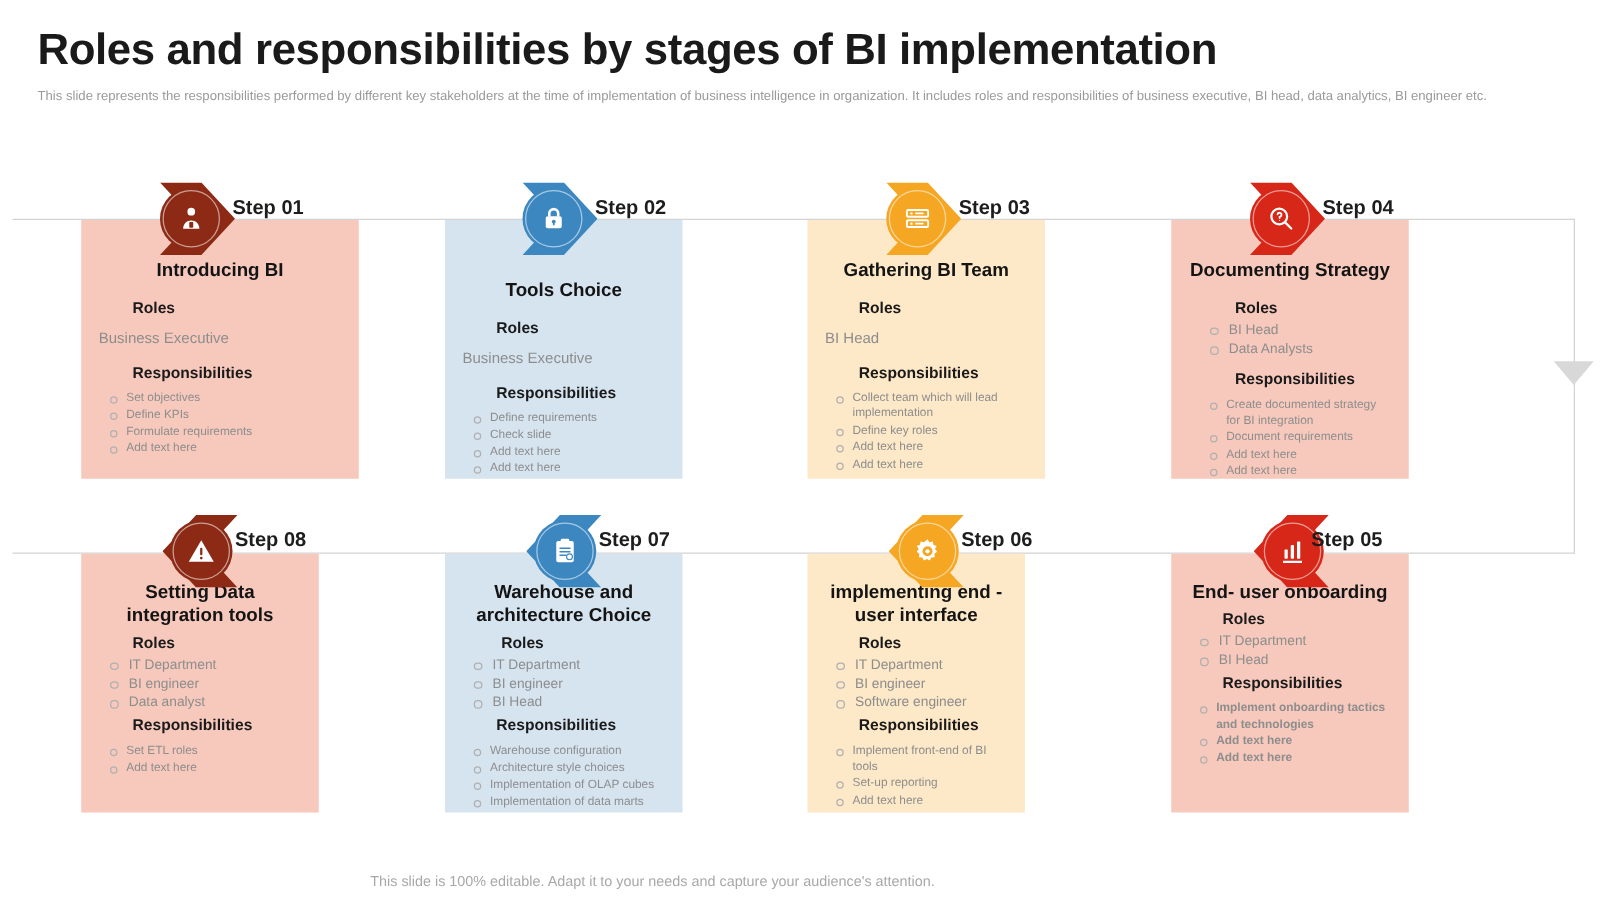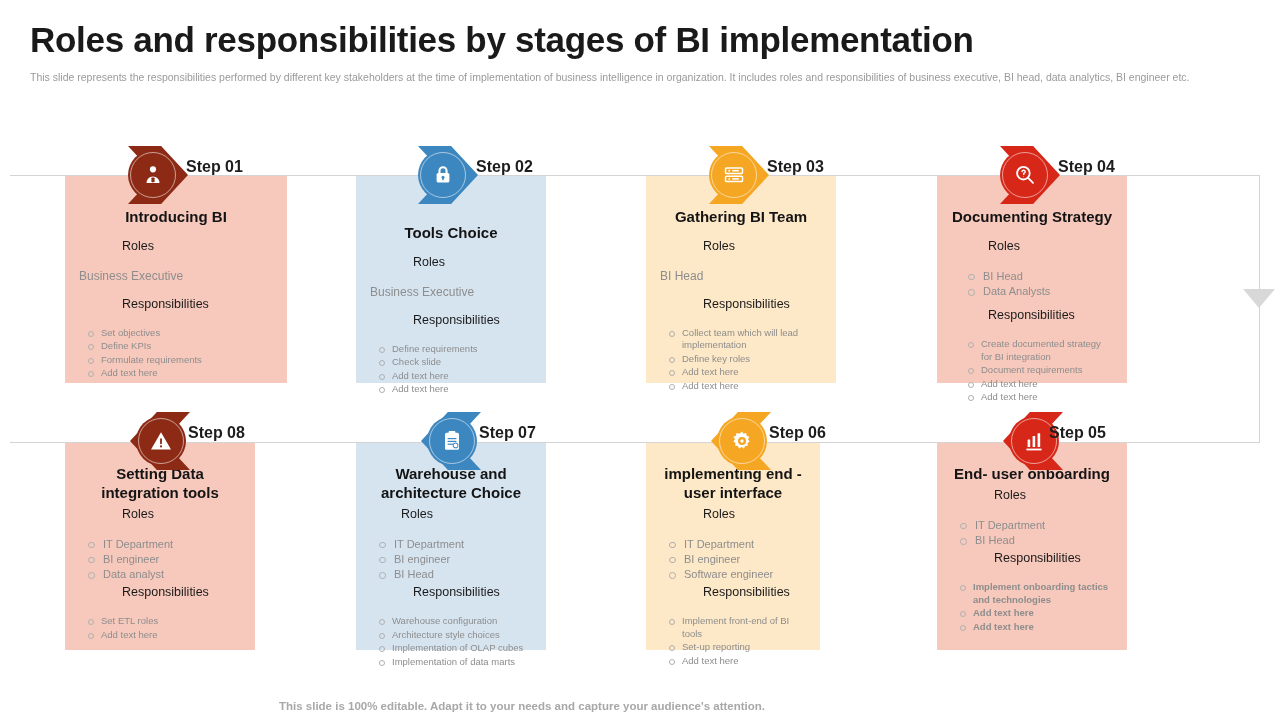--- a/index.html
+++ b/index.html
@@ -32,21 +32,21 @@
     border-left:16px solid transparent;border-right:16px solid transparent;
     border-top:19px solid #d8d8d8;
   }
 
   
   .card{position:absolute;box-sizing:border-box;padding:0 14px;}
   .card-title{
     text-align:center;font-size:15px;font-weight:700;color:#141414;
     line-height:1.25;
   }
-  .sec-head{font-size:12.5px;font-weight:400;color:#1a1a1a;margin:16px;padding-left:27px;}
+  .sec-head{font-size:12.5px;font-weight:700;color:#1a1a1a;margin:0;padding-left:27px;}
   .plain-role{font-size:12px;color:#8d8d8d;margin:0;}
   ul.bl{list-style:none;margin:0;padding:0;}
   ul.bl li{
     position:relative;padding-left:22px;font-size:9.5px;color:#8d8d8d;
     line-height:1.32;margin:0 0 1px 0;
   }
   ul.bl li:before{
     content:"";position:absolute;left:9px;top:4px;width:4px;height:4px;
     border:1px solid #b0b0b0;border-radius:50%;
   }
@@ -329,14 +329,14 @@
               <rect x="10.6" y="7" width="2.6" height="11" rx="0.6"></rect>
               <rect x="15.6" y="4.2" width="2.6" height="13.8" rx="0.6"></rect>
               <path d="M4.4 19.6h15.2v1.8H4.4z"></path>
             </svg>
           </span>
        </div>
        <div class="step-label" style="left:46px;">Step 05</div>
       </div>
     </div>
 
-  <div style="position:absolute;left:0;top:700px;width:1044px;text-align:center;font-size:11.5px;color:#a8a8a8;font-weight:bold;">This slide is 100% editable. Adapt it to your needs and capture your audience's attention.</div>
+  <div style="position:absolute;left:0;top:700px;width:1044px;text-align:center;font-size:11.5px;color:#a8a8a8;">This slide is 100% editable. Adapt it to your needs and capture your audience's attention.</div>
 </div>
 
 </body></html>

